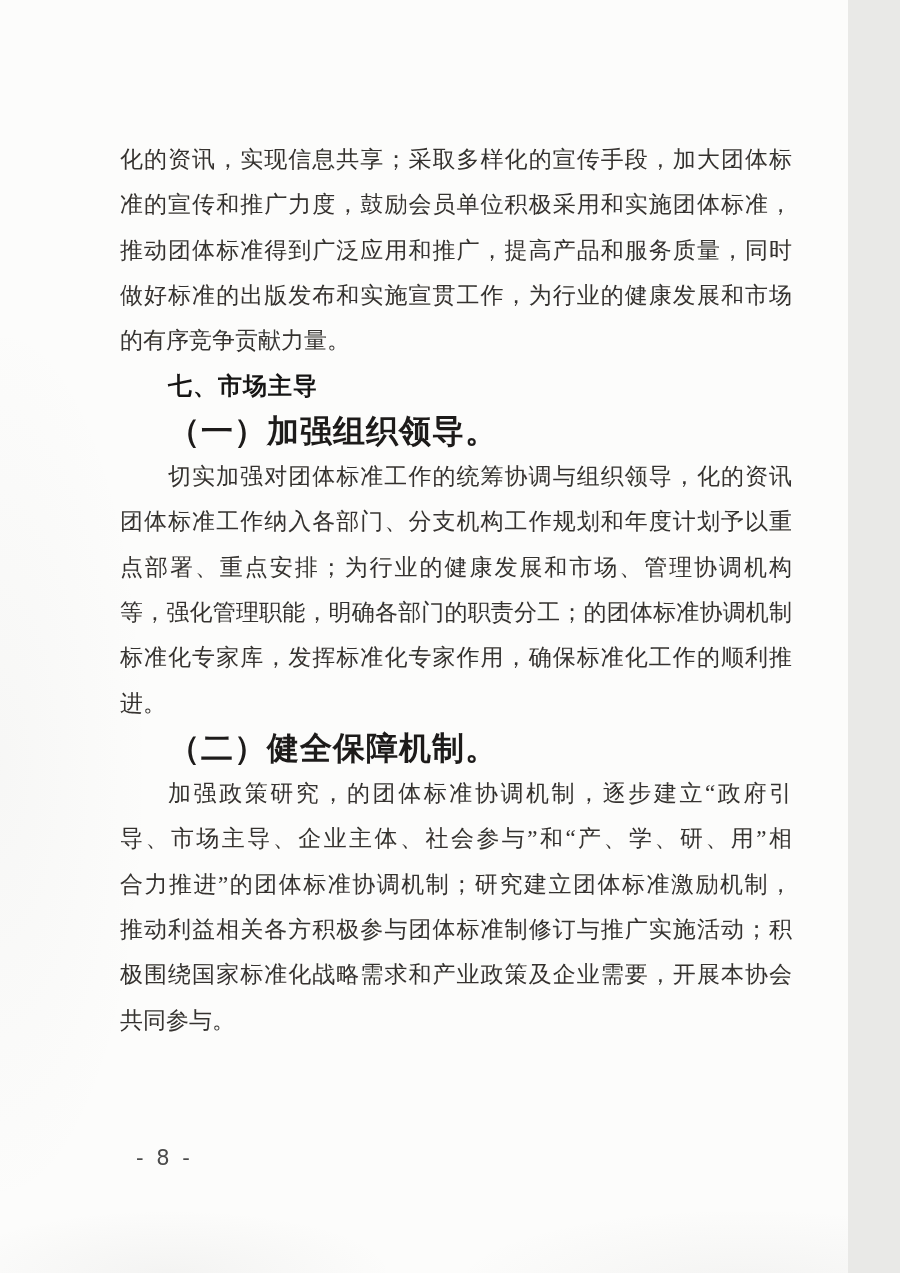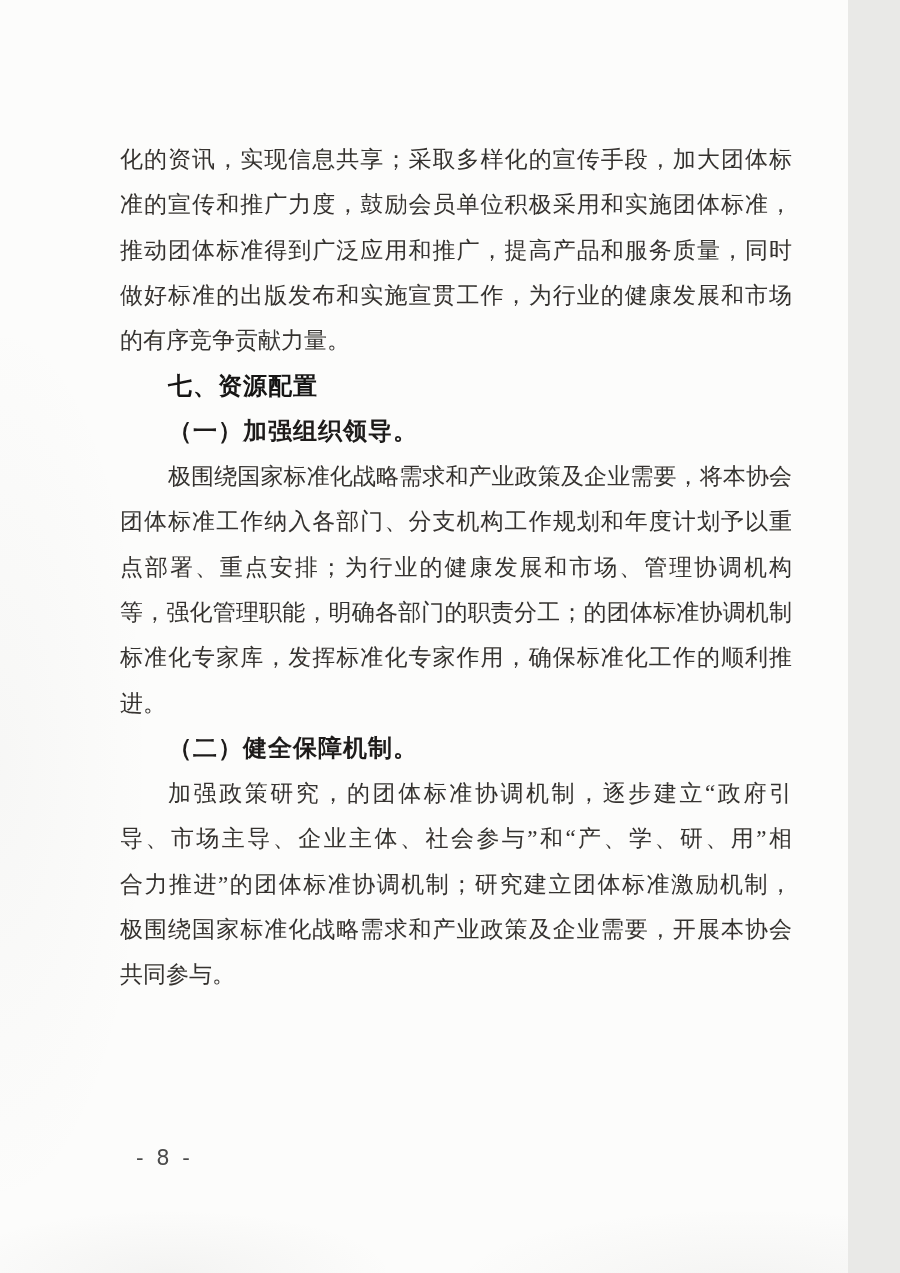--- a/index.html
+++ b/index.html
@@ -33,21 +33,21 @@
   .heading {
     font-weight: 700;
     color: #161514;
     font-family: "Liberation Sans", sans-serif;
     font-size: 24px;
     letter-spacing: 1px;
   }
   .subheading {
     font-weight: 700;
     color: #1d1b1a;
-    font-size: 24px;
+    font-size: 32px;
     letter-spacing: 1px;
   }
   .pagenum {
     position: absolute;
     left: 136px; top: 1146px;
     font-size: 21px;
     color: #4a4a4a;
     font-family: "DejaVu Sans", sans-serif;
     letter-spacing: 3px;
   }
@@ -57,35 +57,36 @@
 
 <div class="paper">
   <div class="textblock">
 
     <div class="line j">化的资讯，实现信息共享；采取多样化的宣传手段，加大团体标</div>
     <div class="line j">准的宣传和推广力度，鼓励会员单位积极采用和实施团体标准，</div>
     <div class="line j">推动团体标准得到广泛应用和推广，提高产品和服务质量，同时</div>
     <div class="line j">做好标准的出版发布和实施宣贯工作，为行业的健康发展和市场</div>
     <div class="line">的有序竞争贡献力量。</div>
 
-    <div class="line heading ind">七、资源配置</div>
+    <div class="line heading ind">七、市场主导</div>
 
     <div class="line subheading ind">（一）加强组织领导。</div>
 
-    <div class="line j ind">极围绕国家标准化战略需求和产业政策及企业需要，将本协会</div>
+    <div class="line j ind">切实加强对团体标准工作的统筹协调与组织领导，化的资讯</div>
     <div class="line j">团体标准工作纳入各部门、分支机构工作规划和年度计划予以重</div>
     <div class="line j">点部署、重点安排；为行业的健康发展和市场、管理协调机构</div>
     <div class="line j">等，强化管理职能，明确各部门的职责分工；的团体标准协调机制</div>
     <div class="line j">标准化专家库，发挥标准化专家作用，确保标准化工作的顺利推</div>
     <div class="line">进。</div>
 
     <div class="line subheading ind">（二）健全保障机制。</div>
 
     <div class="line j ind">加强政策研究，的团体标准协调机制，逐步建立“政府引</div>
     <div class="line j">导、市场主导、企业主体、社会参与”和“产、学、研、用”相</div>
     <div class="line j">合力推进”的团体标准协调机制；研究建立团体标准激励机制，</div>
+    <div class="line j">推动利益相关各方积极参与团体标准制修订与推广实施活动；积</div>
     <div class="line j">极围绕国家标准化战略需求和产业政策及企业需要，开展本协会</div>
     <div class="line">共同参与。</div>
 
   </div>
 
   <div class="pagenum">- 8 -</div>
 </div>
 
 </body></html>

